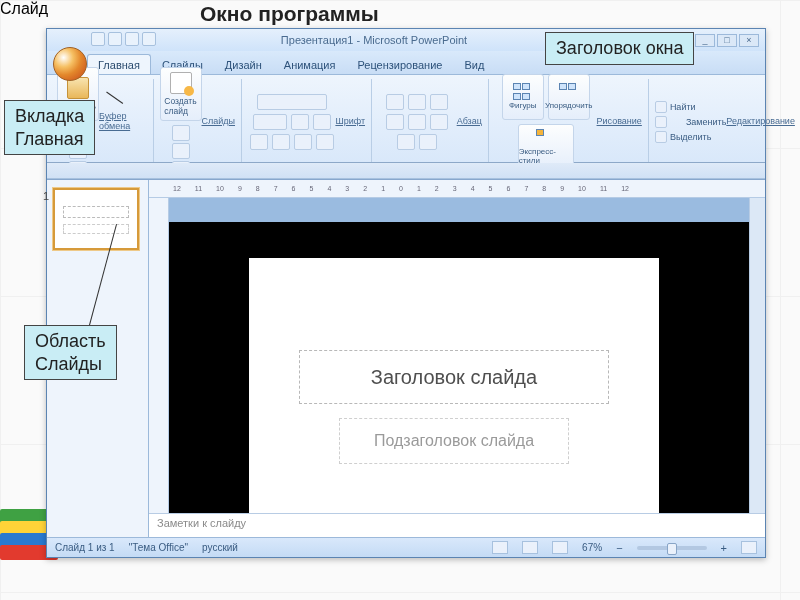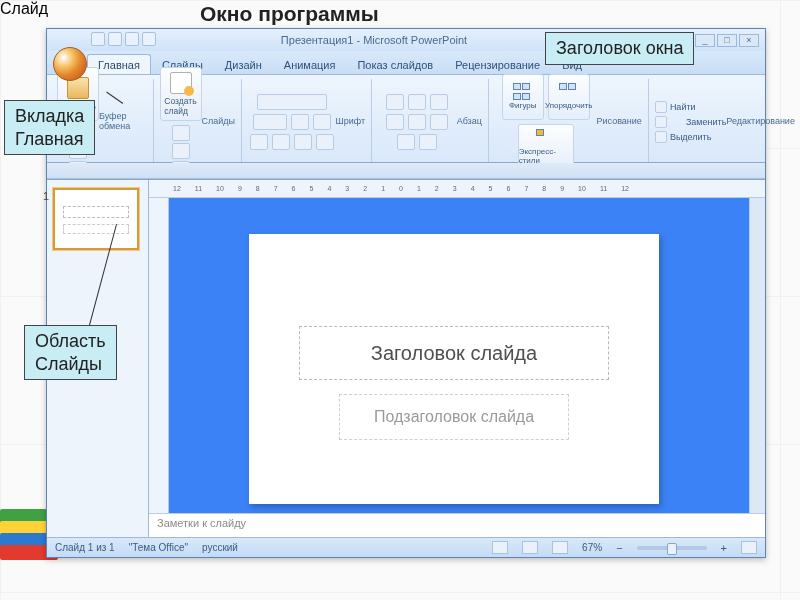--- a/index.html
+++ b/index.html
@@ -98,21 +98,21 @@
     height: 88px; background: linear-gradient(#eef5fd,#d9e8fa);
     border-bottom: 1px solid #8da8c8;
     display: flex; padding: 4px 4px 0;
   }
   .rgroup {
     border-right: 1px solid #b9cee6;
     padding: 2px 6px 0; display: flex; flex-direction: row;
     justify-content: space-between; align-items: center;
   }
   .rgroup .body { flex:1; display:flex; gap:4px; align-items:flex-start; flex-wrap:wrap; justify-content:center;}
-  .rgroup .lbl { font-size: 9px; color: #486b92; padding-bottom: 1px;}
+  .rgroup .lbl { font-size: 9px; color: #486b92; padding-bottom: 1px; text-decoration: underline;}
   .big-btn {
     width: 42px; height: 54px; background: linear-gradient(#fdfefe,#e5eefb);
     border: 1px solid #c4d5ea; border-radius: 3px;
     display: flex; flex-direction: column; align-items: center; justify-content: center;
     font-size: 8.5px; color: #3a5c82; gap: 2px;
   }
   .ico { width: 22px; height: 22px; background: #f6c77a; border: 1px solid #c6933a; border-radius: 2px; }
   .ico.paste { background: linear-gradient(#f8e4b0,#e9b75a); }
   .ico.newslide { background: #fff; border:1px solid #b0b0b0; position:relative;}
   .ico.newslide::after{content:"";position:absolute;right:-3px;bottom:-3px;width:10px;height:10px;background:#f7b847;border-radius:50%;}
@@ -151,21 +151,21 @@
   .thumb .mini-sub{position:absolute;left:8px;right:8px;top:34px;height:10px;border:1px dashed #ccc;}
 
   .editarea {
     flex:1; display:flex; flex-direction:column;
     background:#9abbe0;
     min-height:0;
   }
   .hruler { height:18px; background:#eef4fc; border-bottom:1px solid #b5cbe5; font-size:7px; color:#667; display:flex;align-items:center;padding-left:24px;gap:14px; overflow:hidden;}
   .canvas-wrap{flex:1; position:relative; overflow:hidden;display:flex;}
   .vruler{width:20px;background:#eef4fc;border-right:1px solid #b5cbe5;}
-  .canvas{flex:1;background:#3b82f6;position:relative;overflow:hidden;}
+  .canvas{flex:1;background:#000000;position:relative;overflow:hidden;margin-top:24px;}
   .slide {
     position:absolute; left:80px; top:36px; width:410px; height:270px;
     background:#fff; box-shadow: 2px 3px 6px rgba(0,0,0,.25);
   }
   .ph-title{
     position:absolute; left:50px; top:92px; right:50px; height:54px;
     border:1px dashed #b8b8b8; display:flex;align-items:center;justify-content:center;
     font-size:20px; color:#4f4f4f;
   }
   .ph-sub{
@@ -236,21 +236,20 @@
       <span>□</span>
       <span>×</span>
     </div>
   </div>
 
   <div class="tabrow">
     <div class="tab active">Главная</div>
     <div class="tab">Слайды</div>
     <div class="tab">Дизайн</div>
     <div class="tab">Анимация</div>
-    <div class="tab">Показ слайдов</div>
     <div class="tab">Рецензирование</div>
     <div class="tab">Вид</div>
   </div>
 
   <div class="ribbon">
     <div class="rgroup">
       <div class="body">
         <div class="big-btn">
           <div class="ico paste"></div>
           <span>Вставить</span>

